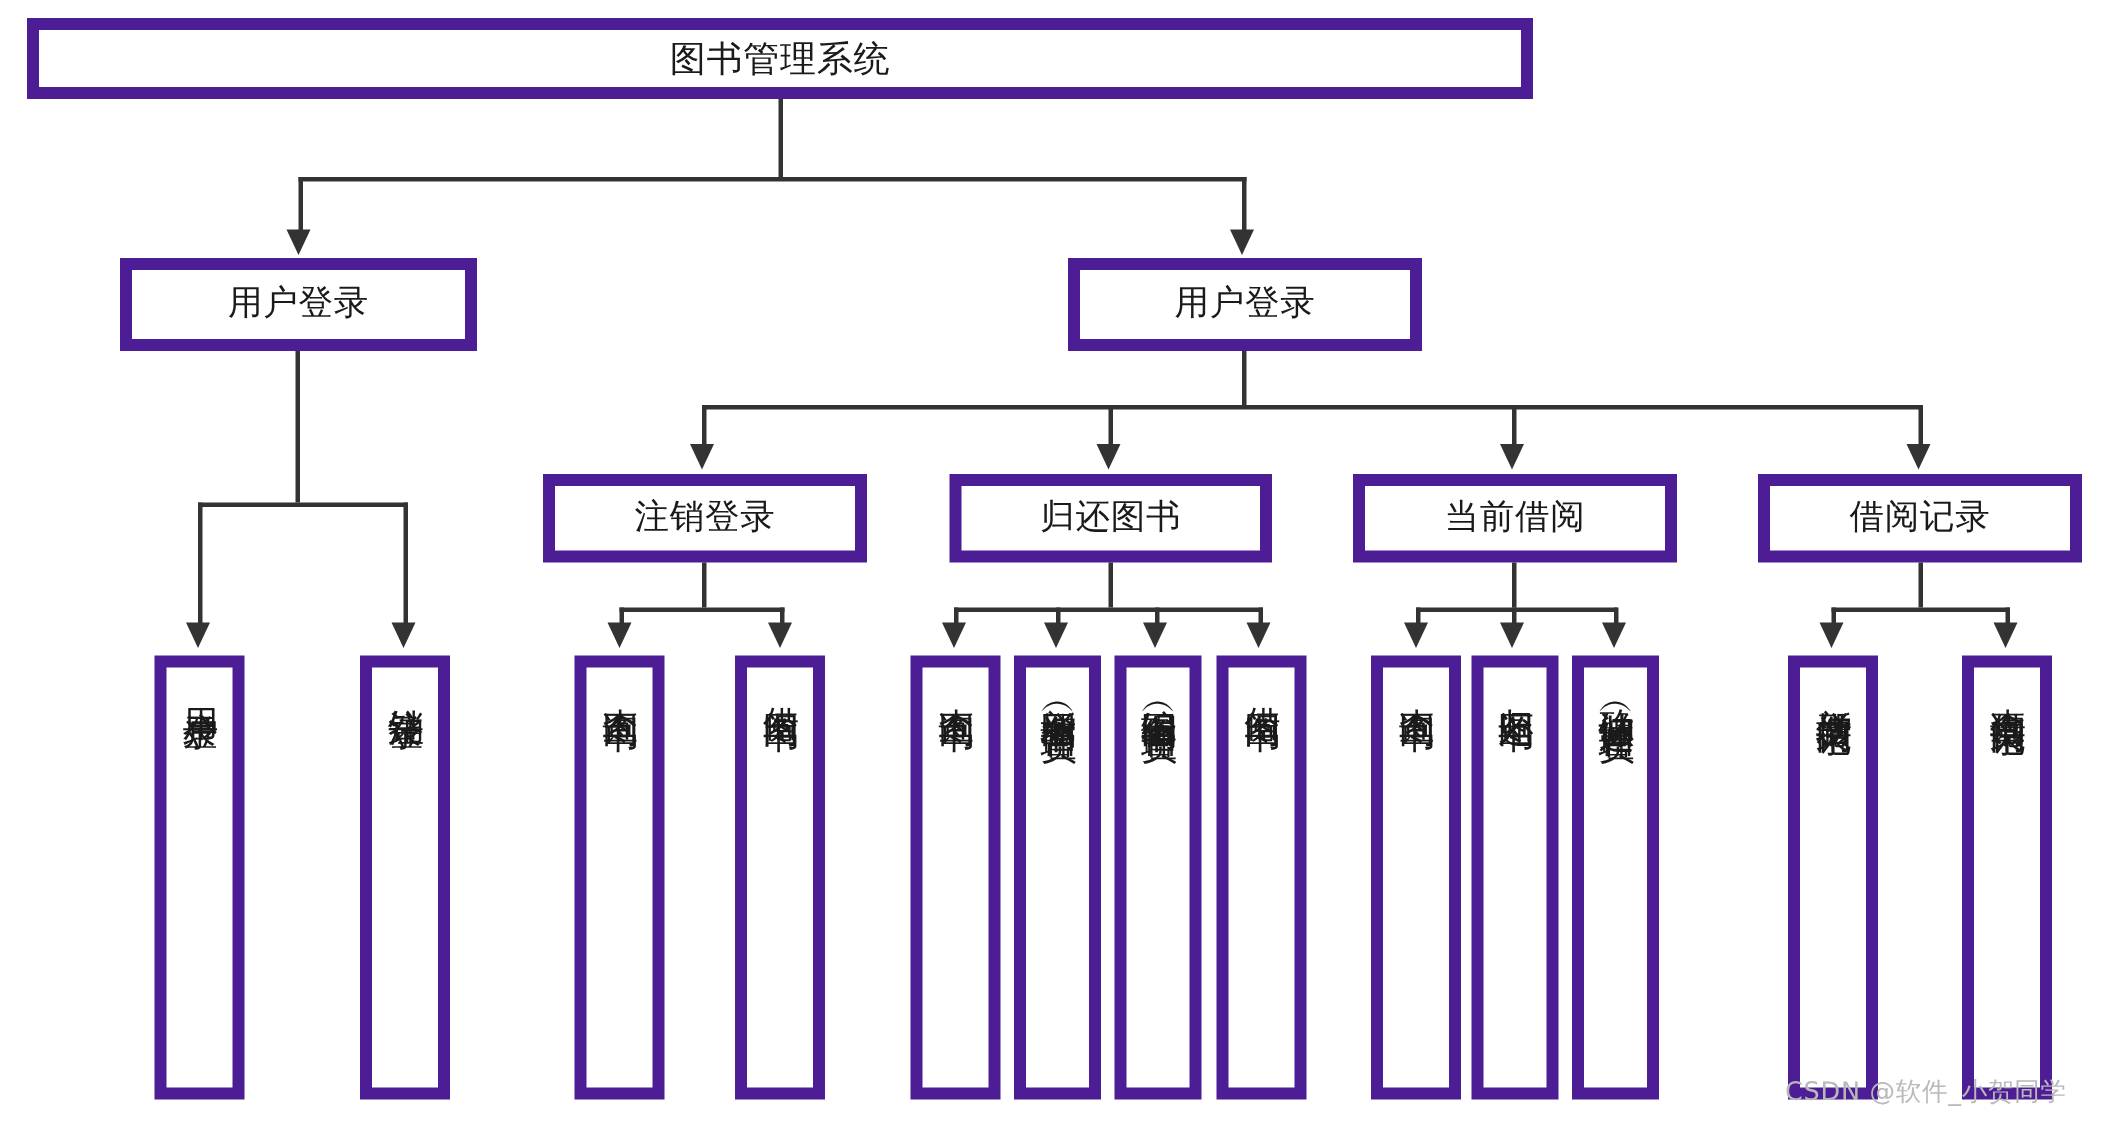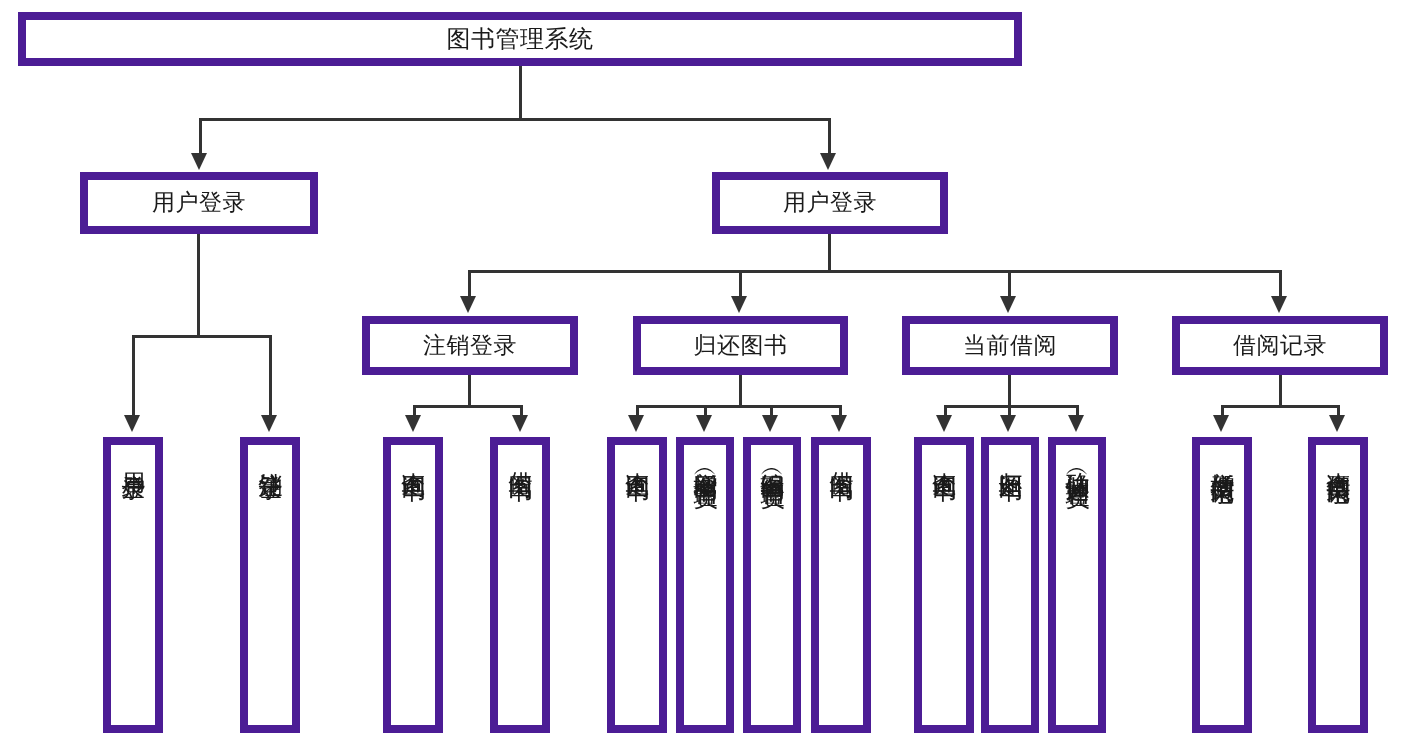--- a/index.html
+++ b/index.html
@@ -209,14 +209,15 @@
     <span class="label">确认归还（管理员）</span>
   </div>
 
   <div class="node vert" style="left:1192px; top:437px; width:60px; height:296px;">
     <span class="label">新增借阅记录</span>
   </div>
   <div class="node vert" style="left:1308px; top:437px; width:60px; height:296px;">
     <span class="label">查询借阅记录</span>
   </div>
 
+  <div id="watermark" style="left:1190px; top:716px;">CSDN @软件_小贺同学</div>
 
 </div>
 
 </body></html>

